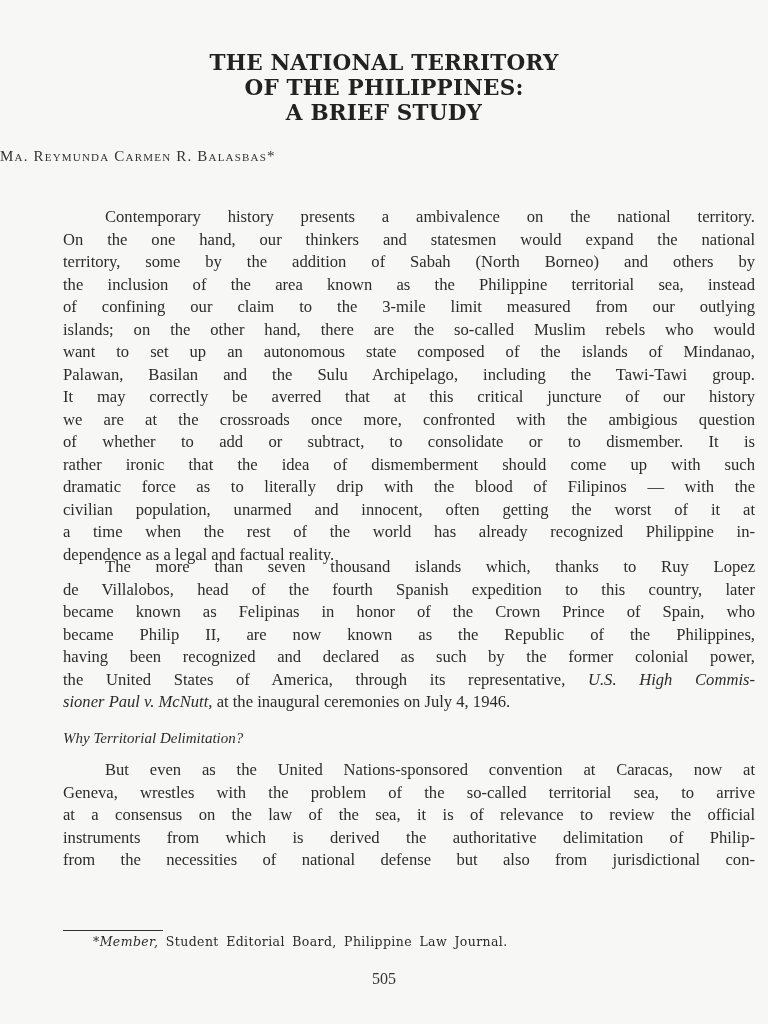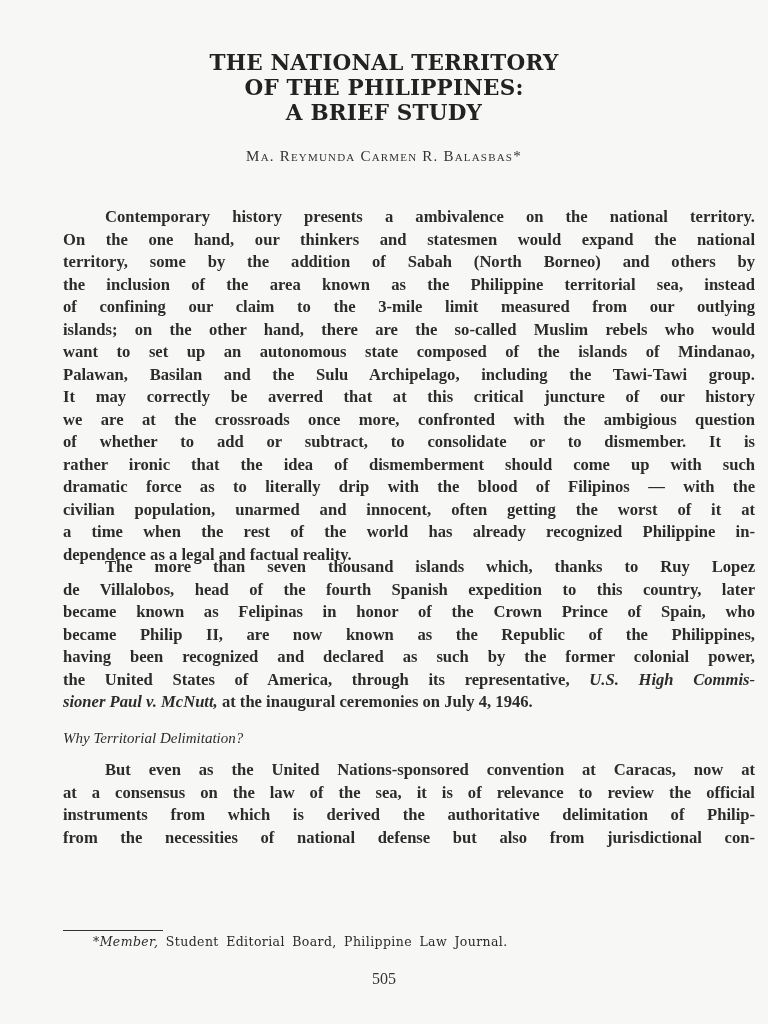--- a/index.html
+++ b/index.html
@@ -14,26 +14,26 @@
   .title {
     position: absolute; left: 0; width: 768px; top: 50px;
     text-align: center;
     font-family: "DejaVu Serif", "Liberation Serif", serif;
     font-weight: bold; font-size: 21.5px; line-height: 25px;
     color: #222; letter-spacing: 0.2px;
   }
   .title div { white-space: nowrap; }
   .author {
     position: absolute; left: 0; width: 768px; top: 148px;
-    text-align: center; font-size: 15px; letter-spacing: 1.2px;
+    font-size: 15px; letter-spacing: 1.2px;
     font-variant: small-caps; color: #333;
   }
   .body-text {
     position: absolute; left: 63px; width: 692px;
-    font-size: 16.6px; line-height: 22.5px; color: #2c2c2c; font-weight: bold;
+    font-size: 16.6px; line-height: 22.5px; color: #2c2c2c;
   }
   .line { display: block; text-align: justify; text-align-last: justify; white-space: nowrap; height: 22.5px; }
   .line.last { text-align-last: left; }
   .indent { padding-left: 42px; }
   .p1 { top: 206px; }
   .p2 { top: 556px; }
   .heading {
     position: absolute; left: 63px; top: 730px;
     font-style: italic; font-size: 15px; color: #2c2c2c;
   }
@@ -93,20 +93,21 @@
     <span class="line">became Philip II, are now known as the Republic of the Philippines,</span>
     <span class="line">having been recognized and declared as such by the former colonial power,</span>
     <span class="line"><span>the United States of America, through its representative, </span><span class="it">U.S. High Commis-</span></span>
     <span class="line last"><span class="it">sioner Paul v. McNutt,</span><span> at the inaugural ceremonies on July 4, 1946.</span></span>
   </div>
 
   <div class="heading">Why Territorial Delimitation?</div>
 
   <div class="body-text p3">
     <span class="line indent">But even as the United Nations-sponsored convention at Caracas, now at</span>
+    <span class="line">Geneva, wrestles with the problem of the so-called territorial sea, to arrive</span>
     <span class="line">at a consensus on the law of the sea, it is of relevance to review the official</span>
     <span class="line">instruments from which is derived the authoritative delimitation of Philip-</span>
     <span class="line">from the necessities of national defense but also from jurisdictional con-</span>
   </div>
 
   <div class="footnote-rule"></div>
   <div class="footnote">
     <span>*</span><span class="em">Member,</span><span> Student Editorial Board, Philippine Law Journal.</span>
   </div>
 

